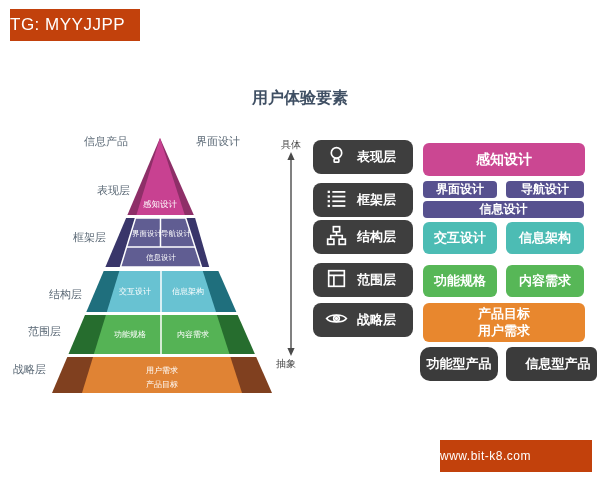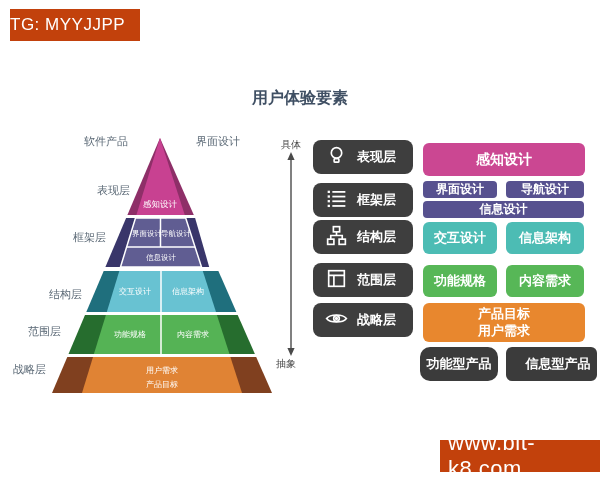--- a/index.html
+++ b/index.html
@@ -71,21 +71,21 @@
     <polygon points="67.3,357 256.2,357 272,393 52,393" fill="#80401f"></polygon>
     <polygon points="93.0,357 230.4,357 242,393 82,393" fill="#e08334"></polygon>
     <text x="162" y="373" font-size="8" text-anchor="middle">用户需求</text>
     <text x="162" y="387" font-size="8" text-anchor="middle">产品目标</text>
 
     <line x1="291" y1="159" x2="291" y2="349" stroke="#4a4a4a" stroke-width="1.4"></line>
     <polygon points="291,152 287.4,160 294.6,160" fill="#4a4a4a"></polygon>
     <polygon points="291,356 287.4,348 294.6,348" fill="#4a4a4a"></polygon>
   </svg>
 
-  <div class="abs side-label" style="left:84px;top:134px;">软件产品</div>
+  <div class="abs side-label" style="left:84px;top:134px;">信息产品</div>
   <div class="abs side-label" style="left:196px;top:134px;">界面设计</div>
   <div class="abs side-label" style="left:97px;top:183px;">表现层</div>
   <div class="abs side-label" style="left:73px;top:230px;">框架层</div>
   <div class="abs side-label" style="left:49px;top:287px;">结构层</div>
   <div class="abs side-label" style="left:28px;top:324px;">范围层</div>
   <div class="abs side-label" style="left:13px;top:362px;">战略层</div>
 
   <div class="abs axis-label" style="left:281px;top:138px;">具体</div>
   <div class="abs axis-label" style="left:276px;top:357px;">抽象</div>
 
@@ -161,17 +161,17 @@
   <div class="abs cbox green" style="left:506px;top:265px;width:78px;height:32px;font-size:13px;">内容需求</div>
 
   <div class="abs cbox orange" style="left:423px;top:303px;width:162px;height:39px;font-size:13px;flex-direction:column;">
     <span>产品目标</span>
     <span>用户需求</span>
   </div>
 
   <div class="abs cbox darkbox" style="left:420px;top:347px;width:78px;height:34px;font-size:13px;border-radius:10px;">功能型产品</div>
   <div class="abs cbox darkbox" style="left:506px;top:347px;width:78px;height:34px;font-size:13px;padding-left:13px;">信息型产品</div>
 
-  <div class="abs gray-badge" style="left:440px;top:440px;width:152px;height:32px;font-size:22px;padding-left:8px;">
+  <div class="abs gray-badge" style="left:440px;top:440px;width:152px;height:32px;font-size:12px;">
     <span>www.bit-k8.com</span>
   </div>
 
 </div>
 
 </body></html>

